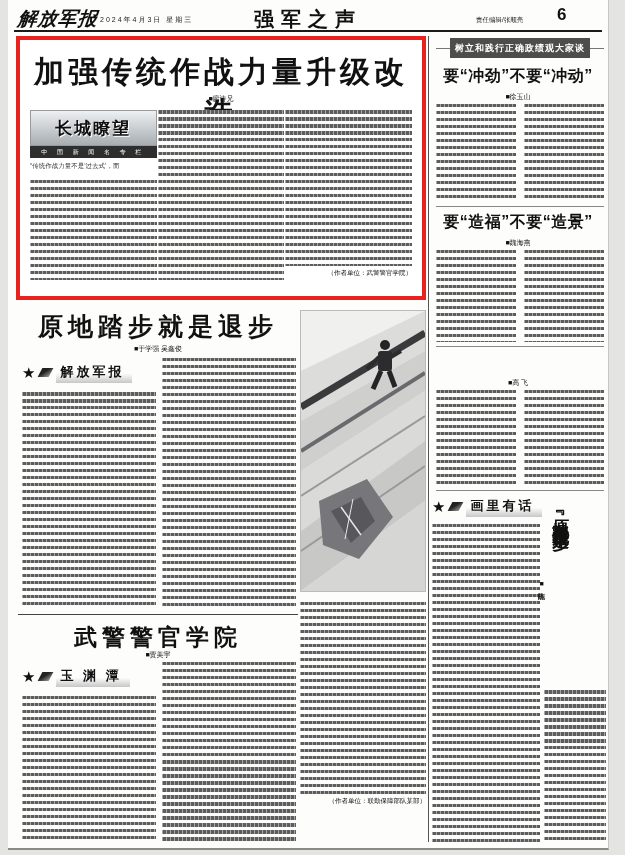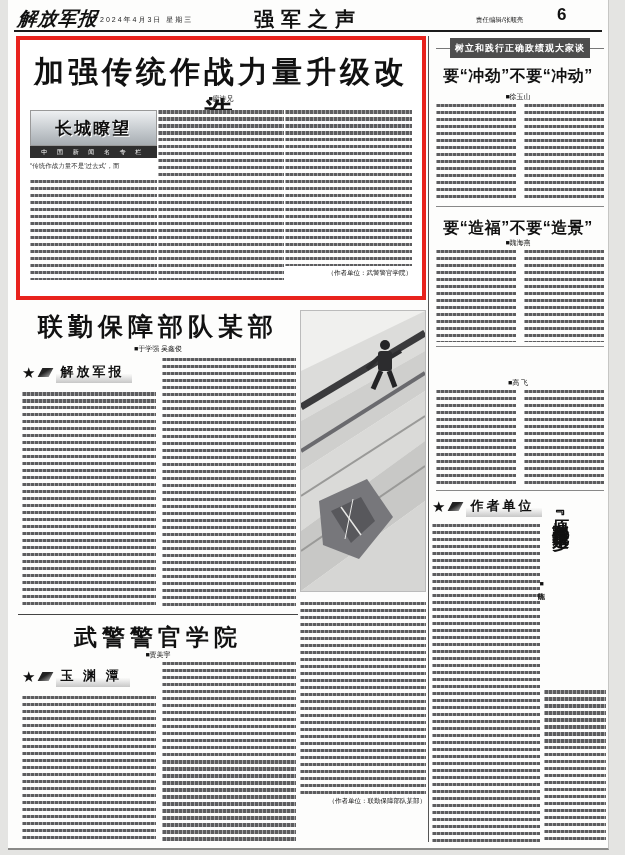--- a/index.html
+++ b/index.html
@@ -83,21 +83,21 @@
         <div class="col">
           <div class="tb abs" style="left:0;top:0;width:100%;height:170px;"></div>
         </div>
         <div class="col">
           <div class="tb abs" style="left:0;top:0;width:100%;height:156px;"></div>
           <div class="credit abs" style="left:0;top:159px;width:100%;">（作者单位：武警警官学院）</div>
         </div>
       </div>
     </div>
 
-    <div class="abs serif-headline" style="left:0;top:310px;width:300px;">联勤保障部队某部</div>
+    <div class="abs serif-headline" style="left:0;top:310px;width:300px;">原地踏步就是退步</div>
     <div class="abs byline" style="left:0;top:344px;width:300px;">■于学强  吴鑫俊</div>
     <div class="abs sechead" style="left:14px;top:362px;">
       <span class="star">★</span>
       <span class="swoosh"></span>
       <span class="seclabel">解放军报</span>
     </div>
     <div class="tb abs" style="left:14px;top:392px;width:134px;height:216px;"></div>
     <div class="tb abs" style="left:154px;top:358px;width:134px;height:250px;"></div>
 
     <div class="abs photo" style="left:292px;top:310px;width:124px;height:280px;">
@@ -144,35 +144,35 @@
     <div class="abs rightcol" style="left:420px;top:0;width:180px;height:848px;">
       <div class="abs thinrule" style="left:8px;top:48px;width:168px;background:#777;"></div>
       <div class="abs banner" style="left:22px;top:38px;width:140px;height:20px;">树立和践行正确政绩观大家谈</div>
 
       <div class="abs r-headline" style="left:2px;top:66px;width:176px;">要“冲劲”不要“冲动”</div>
       <div class="abs byline" style="left:2px;top:92px;width:176px;">■徐玉山</div>
       <div class="tb abs" style="left:8px;top:104px;width:80px;height:98px;"></div>
       <div class="tb abs" style="left:96px;top:104px;width:80px;height:98px;"></div>
       <div class="abs thinrule" style="left:8px;top:206px;width:168px;background:#888;"></div>
 
-      <div class="abs r-headline" style="left:2px;top:212px;width:176px;margin-top:6px;">要“造福”不要“造景”</div>
+      <div class="abs r-headline" style="left:2px;top:212px;width:176px;">要“造福”不要“造景”</div>
       <div class="abs byline" style="left:2px;top:238px;width:176px;">■魏海燕</div>
       <div class="tb abs" style="left:8px;top:250px;width:80px;height:92px;"></div>
       <div class="tb abs" style="left:96px;top:250px;width:80px;height:92px;"></div>
       <div class="abs thinrule" style="left:8px;top:346px;width:168px;background:#888;"></div>
 
       <div class="abs byline" style="left:2px;top:378px;width:176px;">■高  飞</div>
       <div class="tb abs" style="left:8px;top:390px;width:80px;height:96px;"></div>
       <div class="tb abs" style="left:96px;top:390px;width:80px;height:96px;"></div>
       <div class="abs thinrule" style="left:8px;top:490px;width:168px;background:#888;"></div>
 
       <div class="abs sechead" style="left:4px;top:496px;">
         <span class="star">★</span>
         <span class="swoosh"></span>
-        <span class="seclabel">作者单位</span>
+        <span class="seclabel">画里有话</span>
       </div>
       <div class="tb abs" style="left:4px;top:524px;width:108px;height:320px;"></div>
       <div class="abs vtitle" style="left:122px;top:504px;height:172px;">『原地踏步就是退步』</div>
       <div class="abs vbyline" style="left:108px;top:580px;height:60px;">■陈晓杰</div>
       <div class="tb abs" style="left:116px;top:690px;width:62px;height:152px;"></div>
     </div>
 
   </div>
 </div>
 

